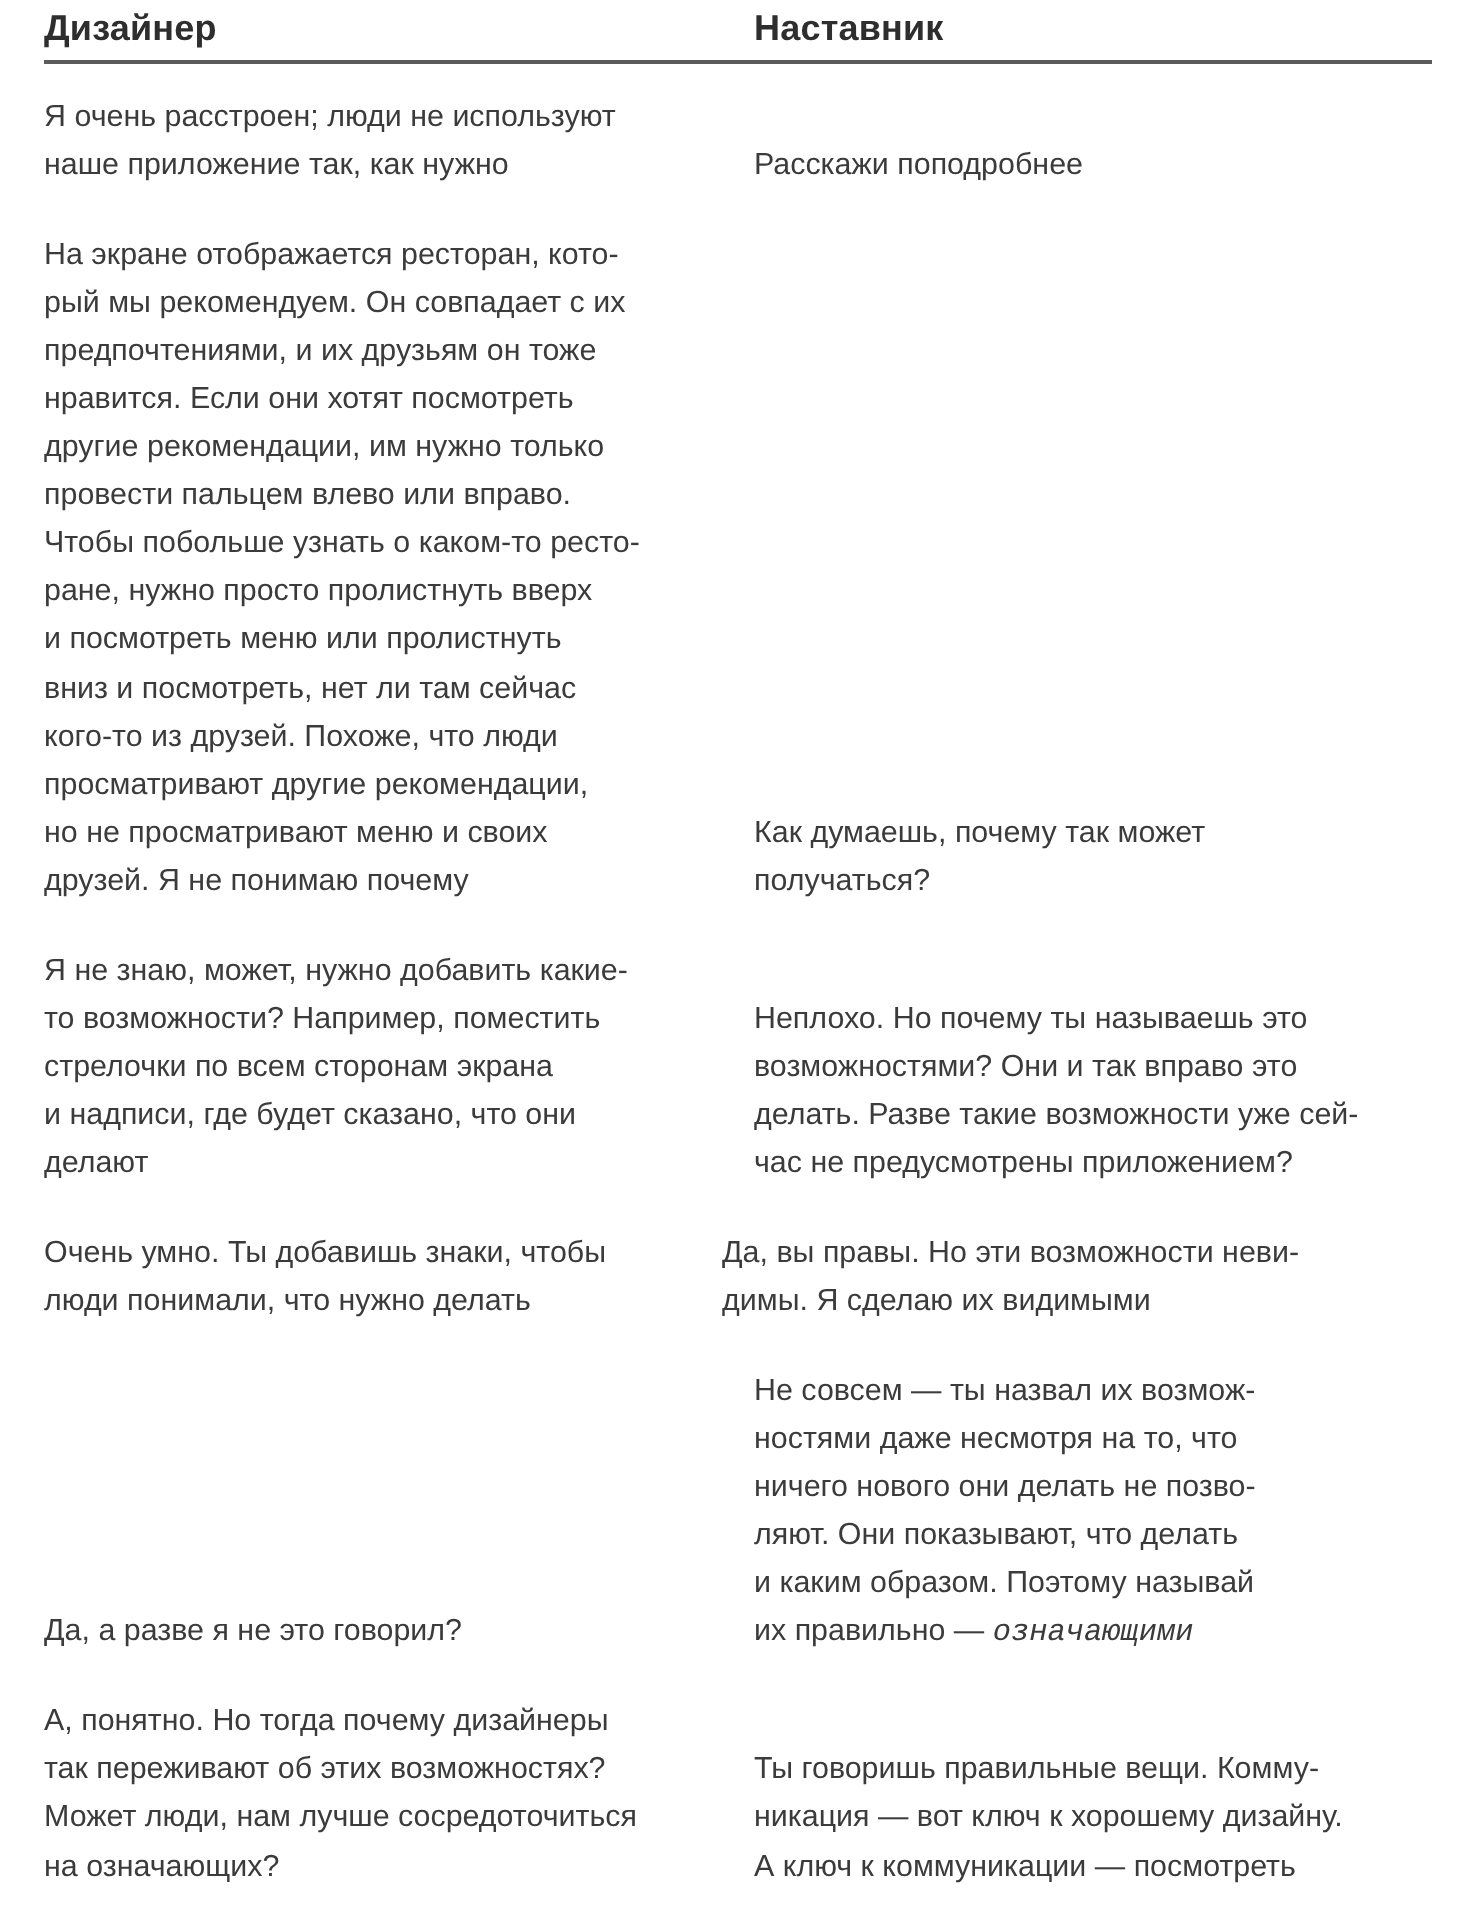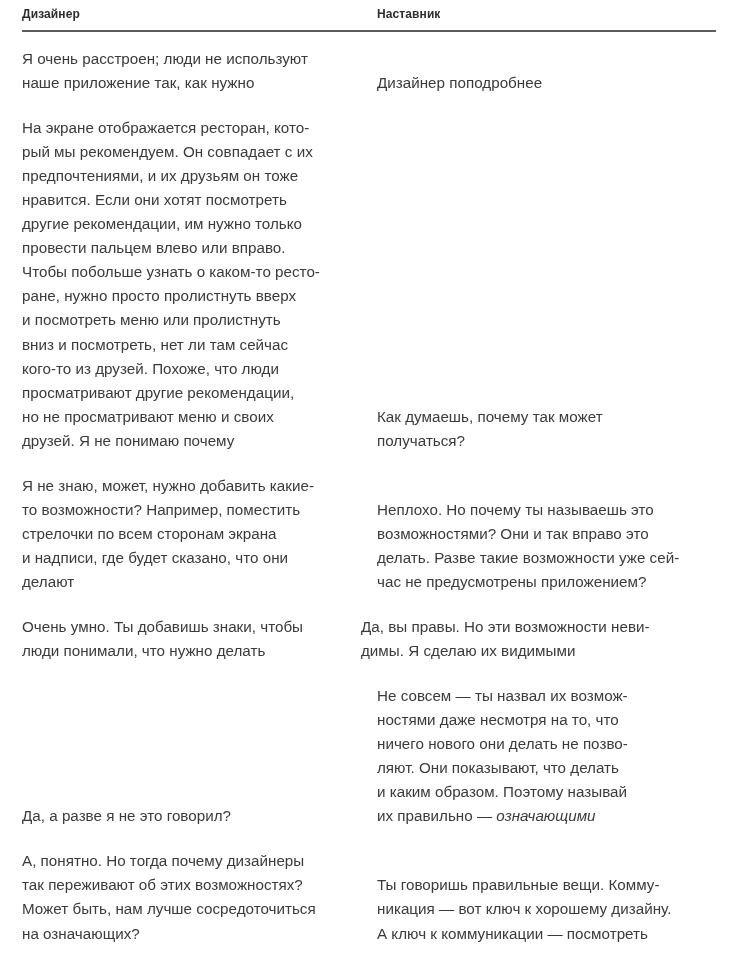--- a/index.html
+++ b/index.html
@@ -24,21 +24,21 @@
     padding: 0 22px;
   }
 
   
   .table-head {
     display: flex;
     align-items: flex-start;
     padding-top: 4px;
   }
   .table-head .cell {
-    font-size: 12px;
+    font-size: 18px;
     font-weight: bold;
     color: #2e2e2e;
     letter-spacing: 0.1px;
     line-height: 20px;
   }
   .head-rule {
     border: 0;
     border-top: 2px solid #5b5b5b;
     margin: 6px 0 0 0;
     height: 0;
@@ -70,20 +70,21 @@
 
   .para {
     font-size: 15.2px;
     line-height: 24.05px;
     color: #3b3b3b;
     white-space: pre-line;
     letter-spacing: 0.01px;
   }
   .para.em-tail i {
     font-style: italic;
+    font-family: Liberation Mono, monospace;
   }
 </style>
 </head>
 <body>
 
 <div class="sheet">
 
   <div class="table-head">
     <div class="cell col-left">Дизайнер</div>
     <div class="cell col-right">Наставник</div>
@@ -92,21 +93,21 @@
   <hr class="head-rule">
 
   <div class="table-body">
 
     <div class="row">
       <div class="cell col-left">
         <div class="para">Я очень расстроен; люди не используют
 наше приложение так, как нужно</div>
       </div>
       <div class="cell col-right">
-        <div class="para">Дизайнер поподробнее</div>
+        <div class="para">Расскажи поподробнее</div>
       </div>
     </div>
 
     <div class="row">
       <div class="cell col-left">
         <div class="para">На экране отображается ресторан, кото-
 рый мы рекомендуем. Он совпадает с их
 предпочтениями, и их друзьям он тоже
 нравится. Если они хотят посмотреть
 другие рекомендации, им нужно только
@@ -164,21 +165,21 @@
 ляют. Они показывают, что делать
 и каким образом. Поэтому называй
 их правильно — </span><i>означающими</i></div>
       </div>
     </div>
 
     <div class="row">
       <div class="cell col-left">
         <div class="para">А, понятно. Но тогда почему дизайнеры
 так переживают об этих возможностях?
-Может быть, нам лучше сосредоточиться
+Может люди, нам лучше сосредоточиться
 на означающих?</div>
       </div>
       <div class="cell col-right">
         <div class="para">Ты говоришь правильные вещи. Комму-
 никация — вот ключ к хорошему дизайну.
 А ключ к коммуникации — посмотреть</div>
       </div>
     </div>
 
   </div>

